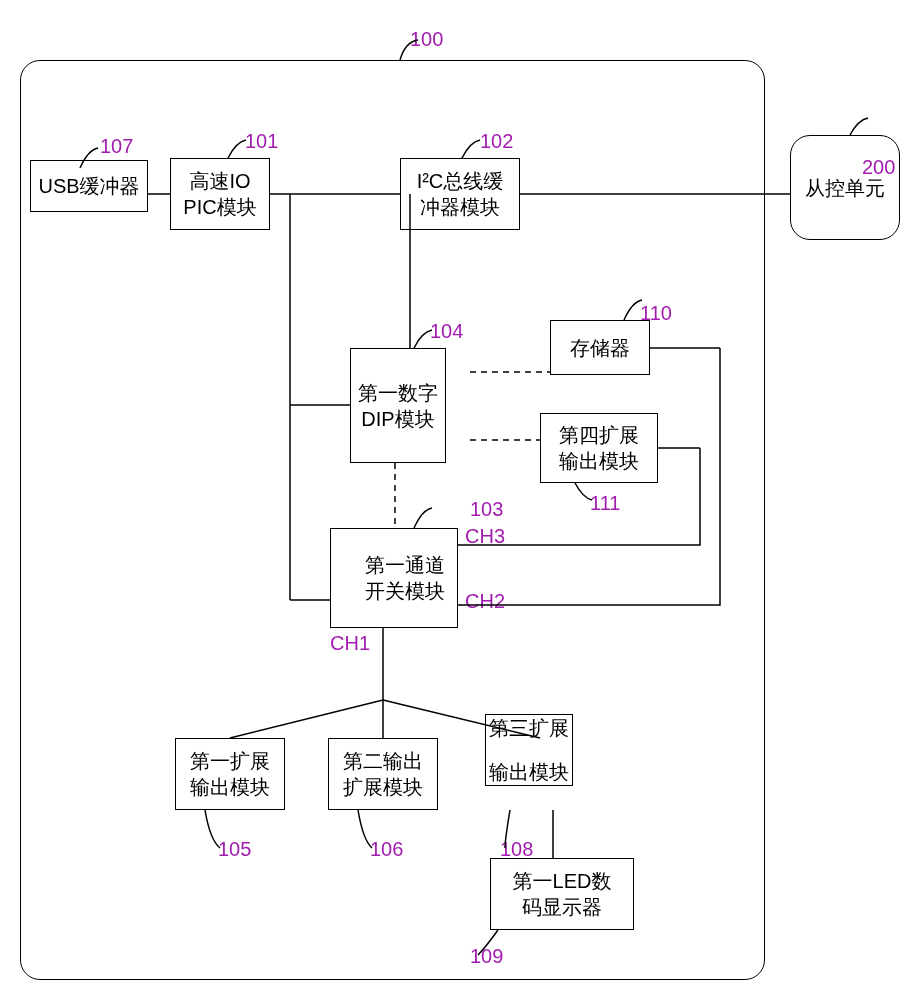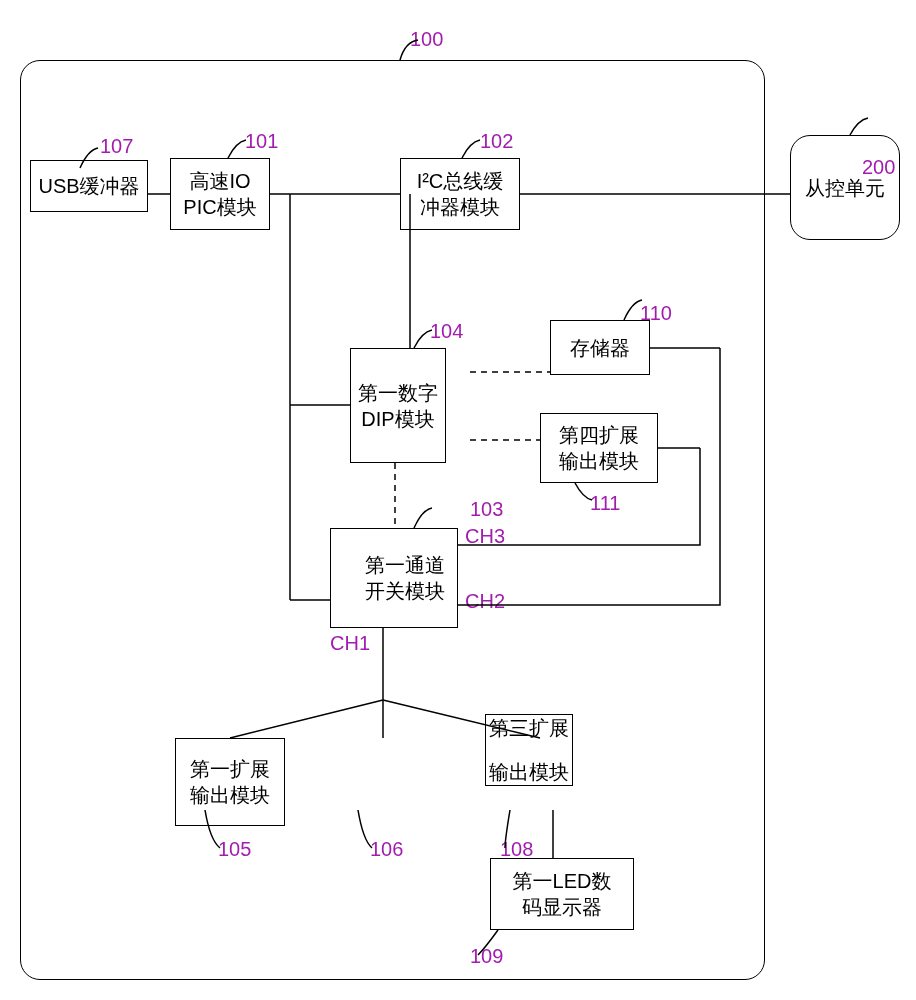--- a/index.html
+++ b/index.html
@@ -81,25 +81,29 @@
   <div class="box" style="left:540px; top:413px; width:118px; height:70px;">
     <span>第四扩展</span>
     <span>输出模块</span>
   </div>
 
   <div class="box" style="left:330px; top:528px; width:128px; height:100px;padding-left:22px;">
     <span>第一通道</span>
     <span>开关模块</span>
   </div>
 
-  <div class="box" style="left:175px; top:738px; width:110px; height:88px;">
+  <div class="box" style="left:175px; top:738px; width:110px; height:72px;">
     <span>第一扩展</span>
     <span>输出模块</span>
   </div>
 
+  <div class="box" style="left:328px; top:738px; width:110px; height:72px;">
+    <span>第二输出</span>
+    <span>扩展模块</span>
+  </div>
 
   <div class="box" style="left:485px; top:714px; width:88px; height:72px;justify-content:space-between;">
     <span>第三扩展</span>
     <span>输出模块</span>
   </div>
 
   <div class="box" style="left:490px; top:858px; width:144px; height:72px;">
     <span>第一LED数</span>
     <span>码显示器</span>
   </div>

